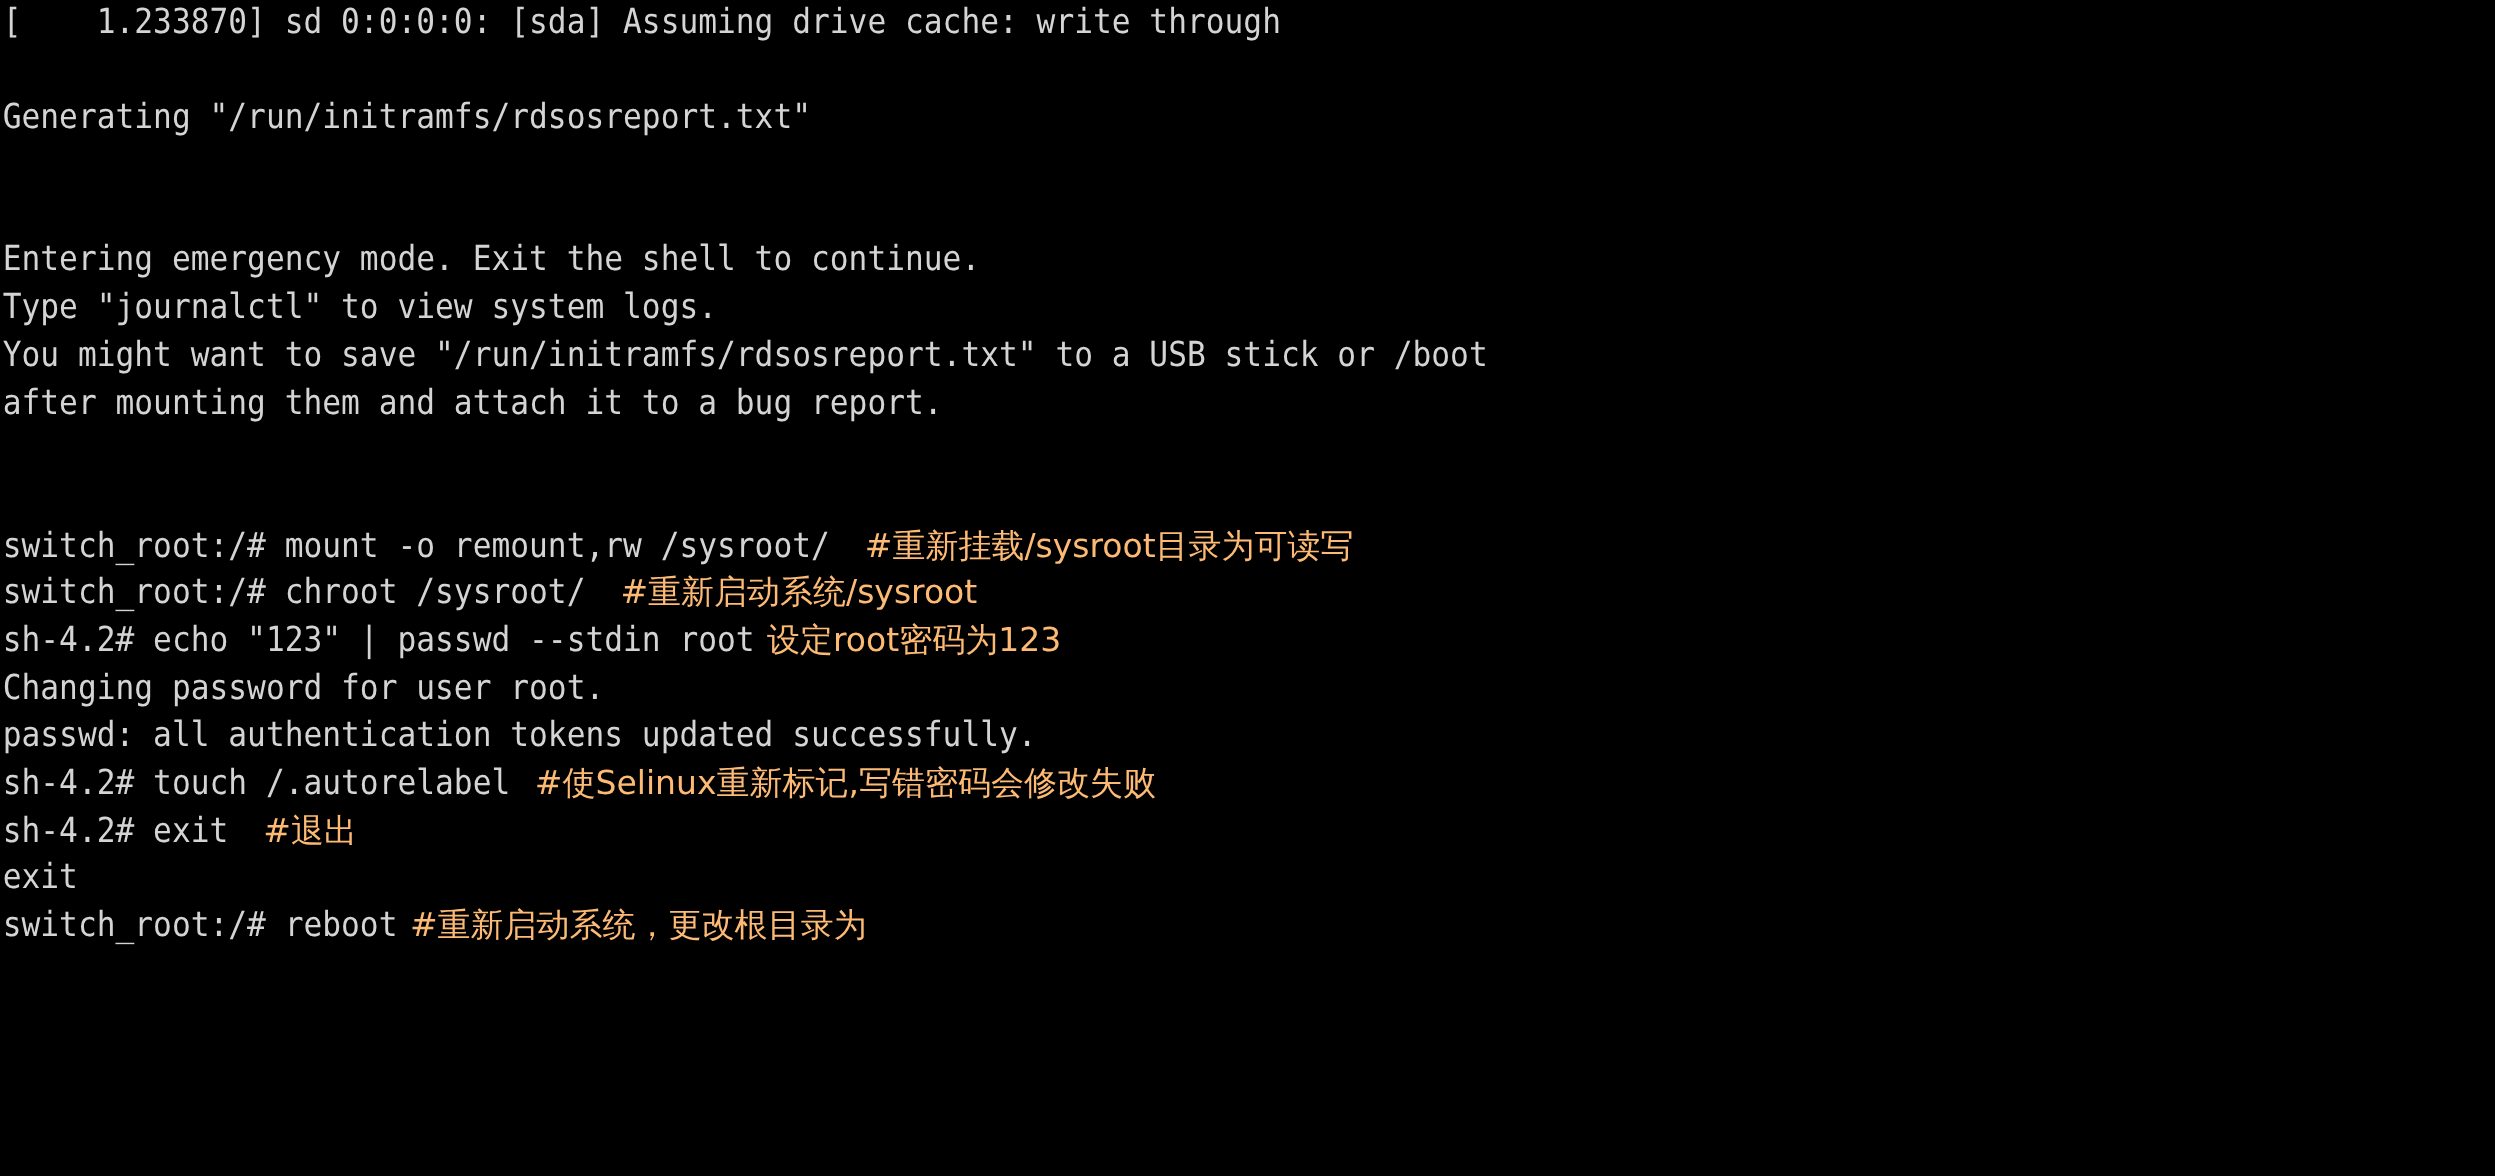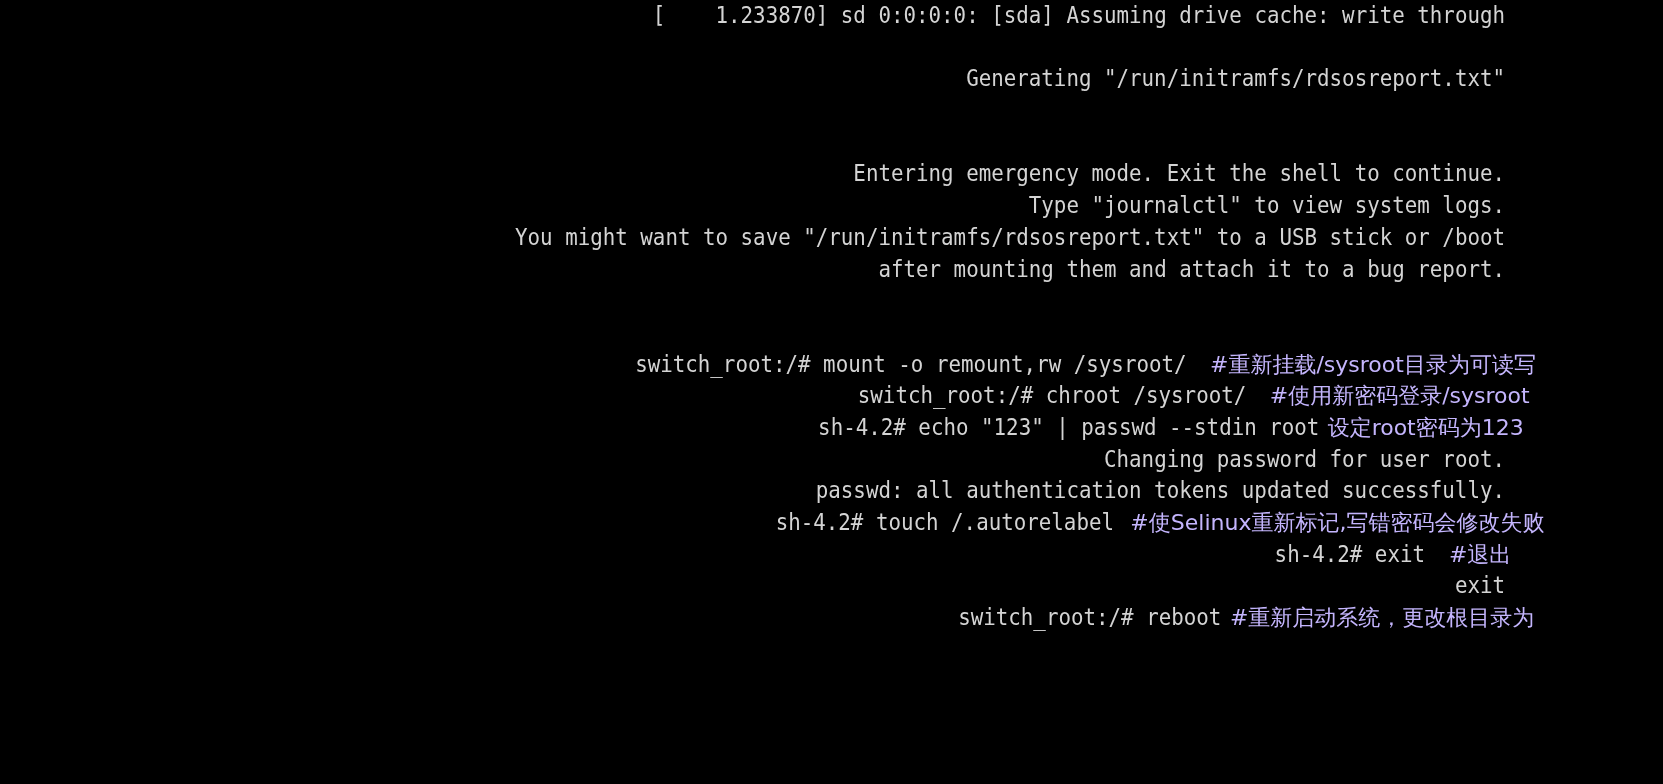--- a/index.html
+++ b/index.html
@@ -16,21 +16,20 @@
   }
   #console {
     position: absolute;
     left: 0;
     top: 0;
     width: 1663px;
     height: 784px;
     background: #000000;
     padding: 0;
     box-sizing: border-box;
-    text-align: right;
   }
   .line {
     height: 31.7px;
     line-height: 31.7px;
     white-space: pre;
     font-family: "DejaVu Sans Mono", "Liberation Mono", monospace;
     font-size: 23px;
     letter-spacing: 0px;
     color: #d4d4d4;
     padding-left: 2px;
@@ -39,21 +38,21 @@
     transform: scaleX(0.905);
     transform-origin: 0 50%;
   }
   .line.blank {
     color: transparent;
   }
   .term {
     color: #d4d4d4;
   }
   .note {
-    color: #c4b5fd;
+    color: #fdba74;
     font-family: "DejaVu Sans", "Liberation Sans", sans-serif;
     font-size: 22px;
     letter-spacing: 0px;
     
     display: inline-block;
     transform: scaleX(1.105);
     transform-origin: 0 50%;
     vertical-align: baseline;
   }
   .gap-sm { display: inline-block; width: 9px; }
@@ -69,21 +68,21 @@
     <div class="line"><span class="term">Generating "/run/initramfs/rdsosreport.txt"</span></div>
     <div class="line blank"><span class="term"></span></div>
     <div class="line blank"><span class="term"></span></div>
     <div class="line"><span class="term">Entering emergency mode. Exit the shell to continue.</span></div>
     <div class="line"><span class="term">Type "journalctl" to view system logs.</span></div>
     <div class="line"><span class="term">You might want to save "/run/initramfs/rdsosreport.txt" to a USB stick or /boot</span></div>
     <div class="line"><span class="term">after mounting them and attach it to a bug report.</span></div>
     <div class="line blank"><span class="term"></span></div>
     <div class="line blank"><span class="term"></span></div>
     <div class="line"><span class="term">switch_root:/# mount -o remount,rw /sysroot/</span><span class="gap-lg"></span><span class="note">#重新挂载/sysroot目录为可读写</span></div>
-    <div class="line"><span class="term">switch_root:/# chroot /sysroot/</span><span class="gap-lg"></span><span class="note">#使用新密码登录/sysroot</span></div>
+    <div class="line"><span class="term">switch_root:/# chroot /sysroot/</span><span class="gap-lg"></span><span class="note">#重新启动系统/sysroot</span></div>
     <div class="line"><span class="term">sh-4.2# echo "123" | passwd --stdin root</span><span class="gap-sm"></span><span class="note">设定root密码为123</span></div>
     <div class="line"><span class="term">Changing password for user root.</span></div>
     <div class="line"><span class="term">passwd: all authentication tokens updated successfully.</span></div>
     <div class="line"><span class="term">sh-4.2# touch /.autorelabel</span><span class="gap-md"></span><span class="note">#使Selinux重新标记,写错密码会修改失败</span></div>
     <div class="line"><span class="term">sh-4.2# exit</span><span class="gap-lg"></span><span class="note">#退出</span></div>
     <div class="line"><span class="term">exit</span></div>
     <div class="line"><span class="term">switch_root:/# reboot</span><span class="gap-sm"></span><span class="note">#重新启动系统，更改根目录为</span></div>
     <div class="line blank"><span class="term"></span></div>
     <div class="line blank"><span class="term"></span></div>
     <div class="line blank"><span class="term"></span></div>

